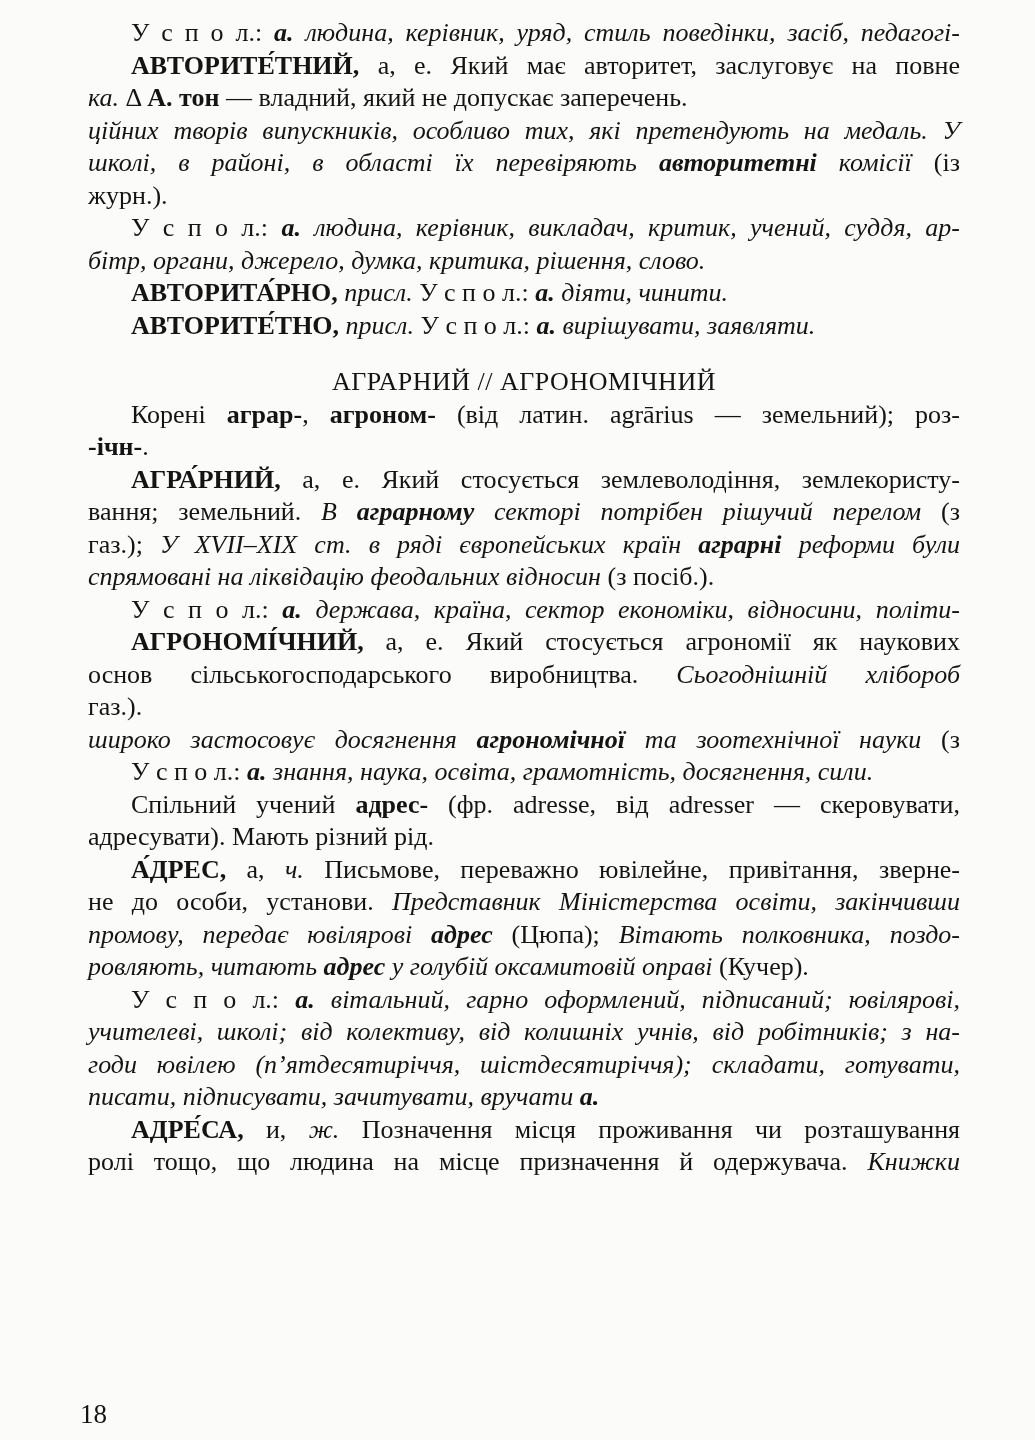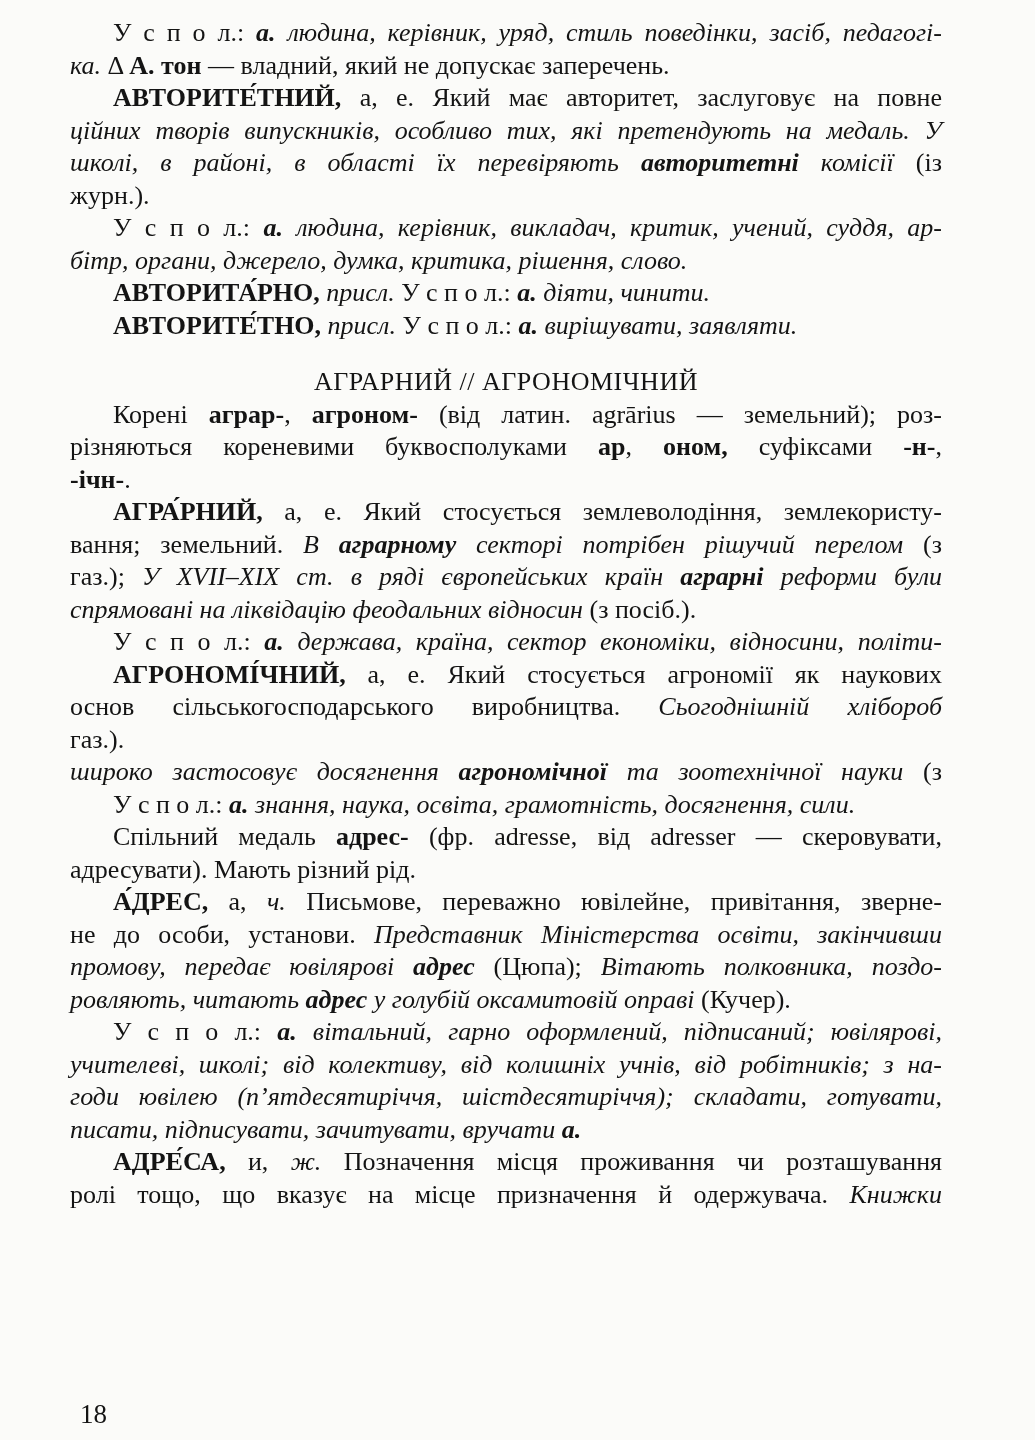--- a/index.html
+++ b/index.html
@@ -11,21 +11,21 @@
     position: relative;
     width: 1035px;
     height: 1440px;
     background: #fbfbf9;
     overflow: hidden;
     font-family: "Liberation Serif", "DejaVu Serif", serif;
     color: #141414;
   }
   .text-block {
     position: absolute;
-    left: 70px;
+    left: 88px;
     top: 17px;
     width: 872px;
   }
   .line {
     font-size: 26px;
     line-height: 32.5px;
     text-align: justify;
     text-align-last: justify;
     white-space: normal;
   }
@@ -55,50 +55,49 @@
     font-style: normal;
     margin-left: 9px;
   }
 </style>
 </head>
 <body>
 
 <div class="page">
   <div class="text-block">
       <div class="line indent"><span class="r">У с п о л.: </span><span class="bi">а.</span><span class="i"> людина, керівник, уряд, стиль поведінки, засіб, педагогі-</span></div>
+      <div class="line indent"><span class="b">АВТОРИТЕ́ТНИЙ,</span><span class="r"> а, е. Який має авторитет, заслуговує на повне</span></div>
       <div class="line last"><span class="i">ка. </span><span class="r">Δ </span><span class="b">А. тон</span><span class="r"> — владний, який не допускає заперечень.</span></div>
-      <div class="line indent"><span class="b">АВТОРИТЕ́ТНИЙ,</span><span class="r"> а, е. Який має авторитет, заслуговує на повне</span></div>
       <div class="line"><span class="i">ційних творів випускників, особливо тих, які претендують на медаль. У</span></div>
       <div class="line"><span class="i">школі, в районі, в області їх перевіряють </span><span class="bi">авторитетні</span><span class="i"> комісії </span><span class="r">(із</span></div>
       <div class="line last"><span class="r">журн.).</span></div>
       <div class="line indent"><span class="r">У с п о л.: </span><span class="bi">а.</span><span class="i"> людина, керівник, викладач, критик, учений, суддя, ар-</span></div>
       <div class="line last"><span class="i">бітр, органи, джерело, думка, критика, рішення, слово.</span></div>
       <div class="line indent last"><span class="b">АВТОРИТА́РНО,</span><span class="r"> </span><span class="i">присл.</span><span class="r"> У с п о л.: </span><span class="bi">а.</span><span class="i"> діяти, чинити.</span></div>
       <div class="line indent last"><span class="b">АВТОРИТЕ́ТНО,</span><span class="r"> </span><span class="i">присл.</span><span class="r"> У с п о л.: </span><span class="bi">а.</span><span class="i"> вирішувати, заявляти.</span></div>
       <div class="line heading h1"><span class="r">АГРАРНИЙ // АГРОНОМІЧНИЙ</span></div>
       <div class="line indent"><span class="r">Корені </span><span class="b">аграр-</span><span class="r">, </span><span class="b">агроном-</span><span class="r"> (від латин. agrārius — земельний); роз-</span></div>
-      <div class="line"><span class="r">різняються кореневими буквосполуками </span><span class="b">ар</span><span class="r">, </span><span class="b">оном,</span><span class="r"> суфіксами </span><span class="b">-н-</span><span class="r">,</span></div>
       <div class="line last"><span class="b">-ічн-</span><span class="r">.</span></div>
       <div class="line indent"><span class="b">АГРА́РНИЙ,</span><span class="r"> а, е. Який стосується землеволодіння, землекористу-</span></div>
       <div class="line"><span class="r">вання; земельний. </span><span class="i">В </span><span class="bi">аграрному</span><span class="i"> секторі потрібен рішучий перелом </span><span class="r">(з</span></div>
       <div class="line"><span class="r">газ.); </span><span class="i">У XVII–XIX ст. в ряді європейських країн </span><span class="bi">аграрні</span><span class="i"> реформи були</span></div>
       <div class="line last"><span class="i">спрямовані на ліквідацію феодальних відносин </span><span class="r">(з посіб.).</span></div>
       <div class="line indent"><span class="r">У с п о л.: </span><span class="bi">а.</span><span class="i"> держава, країна, сектор економіки, відносини, політи-</span></div>
       <div class="line indent"><span class="b">АГРОНОМІ́ЧНИЙ,</span><span class="r"> а, е. Який стосується агрономії як наукових</span></div>
       <div class="line"><span class="r">основ сільськогосподарського виробництва. </span><span class="i">Сьогоднішній хлібороб</span></div>
       <div class="line last"><span class="r">газ.).</span></div>
       <div class="line"><span class="i">широко застосовує досягнення </span><span class="bi">агрономічної</span><span class="i"> та зоотехнічної науки </span><span class="r">(з</span></div>
       <div class="line indent last"><span class="r">У с п о л.: </span><span class="bi">а.</span><span class="i"> знання, наука, освіта, грамотність, досягнення, сили.</span></div>
-      <div class="line indent"><span class="r">Спільний медаль </span><span class="b">адрес-</span><span class="r"> (фр. adresse, від adresser — скеровувати,</span></div>
+      <div class="line indent"><span class="r">Спільний учений </span><span class="b">адрес-</span><span class="r"> (фр. adresse, від adresser — скеровувати,</span></div>
       <div class="line last"><span class="r">адресувати). Мають різний рід.</span></div>
       <div class="line indent"><span class="b">А́ДРЕС,</span><span class="r"> а, </span><span class="i">ч.</span><span class="r"> Письмове, переважно ювілейне, привітання, зверне-</span></div>
       <div class="line"><span class="r">не до особи, установи. </span><span class="i">Представник Міністерства освіти, закінчивши</span></div>
       <div class="line"><span class="i">промову, передає ювілярові </span><span class="bi">адрес</span><span class="r"> (Цюпа); </span><span class="i">Вітають полковника, поздо-</span></div>
       <div class="line last"><span class="i">ровляють, читають </span><span class="bi">адрес</span><span class="i"> у голубій оксамитовій оправі </span><span class="r">(Кучер).</span></div>
       <div class="line indent"><span class="r">У с п о л.: </span><span class="bi">а.</span><span class="i"> вітальний, гарно оформлений, підписаний; ювілярові,</span></div>
       <div class="line"><span class="i">учителеві, школі; від колективу, від колишніх учнів, від робітників; з на-</span></div>
       <div class="line"><span class="i">годи ювілею (п’ятдесятиріччя, шістдесятиріччя); складати, готувати,</span></div>
       <div class="line last"><span class="i">писати, підписувати, зачитувати, вручати </span><span class="bi">а.</span></div>
       <div class="line indent"><span class="b">АДРЕ́СА,</span><span class="r"> и, </span><span class="i">ж.</span><span class="r"> Позначення місця проживання чи розташування</span></div>
-      <div class="line"><span class="r">ролі тощо, що вказує на місце призначення й одержувача. </span><span class="i">Книжки</span></div>
+      <div class="line"><span class="r">ролі тощо, що людина на місце призначення й одержувача. </span><span class="i">Книжки</span></div>
     </div>
   <div class="page-number">18</div>
 </div>
 
 </body></html>

